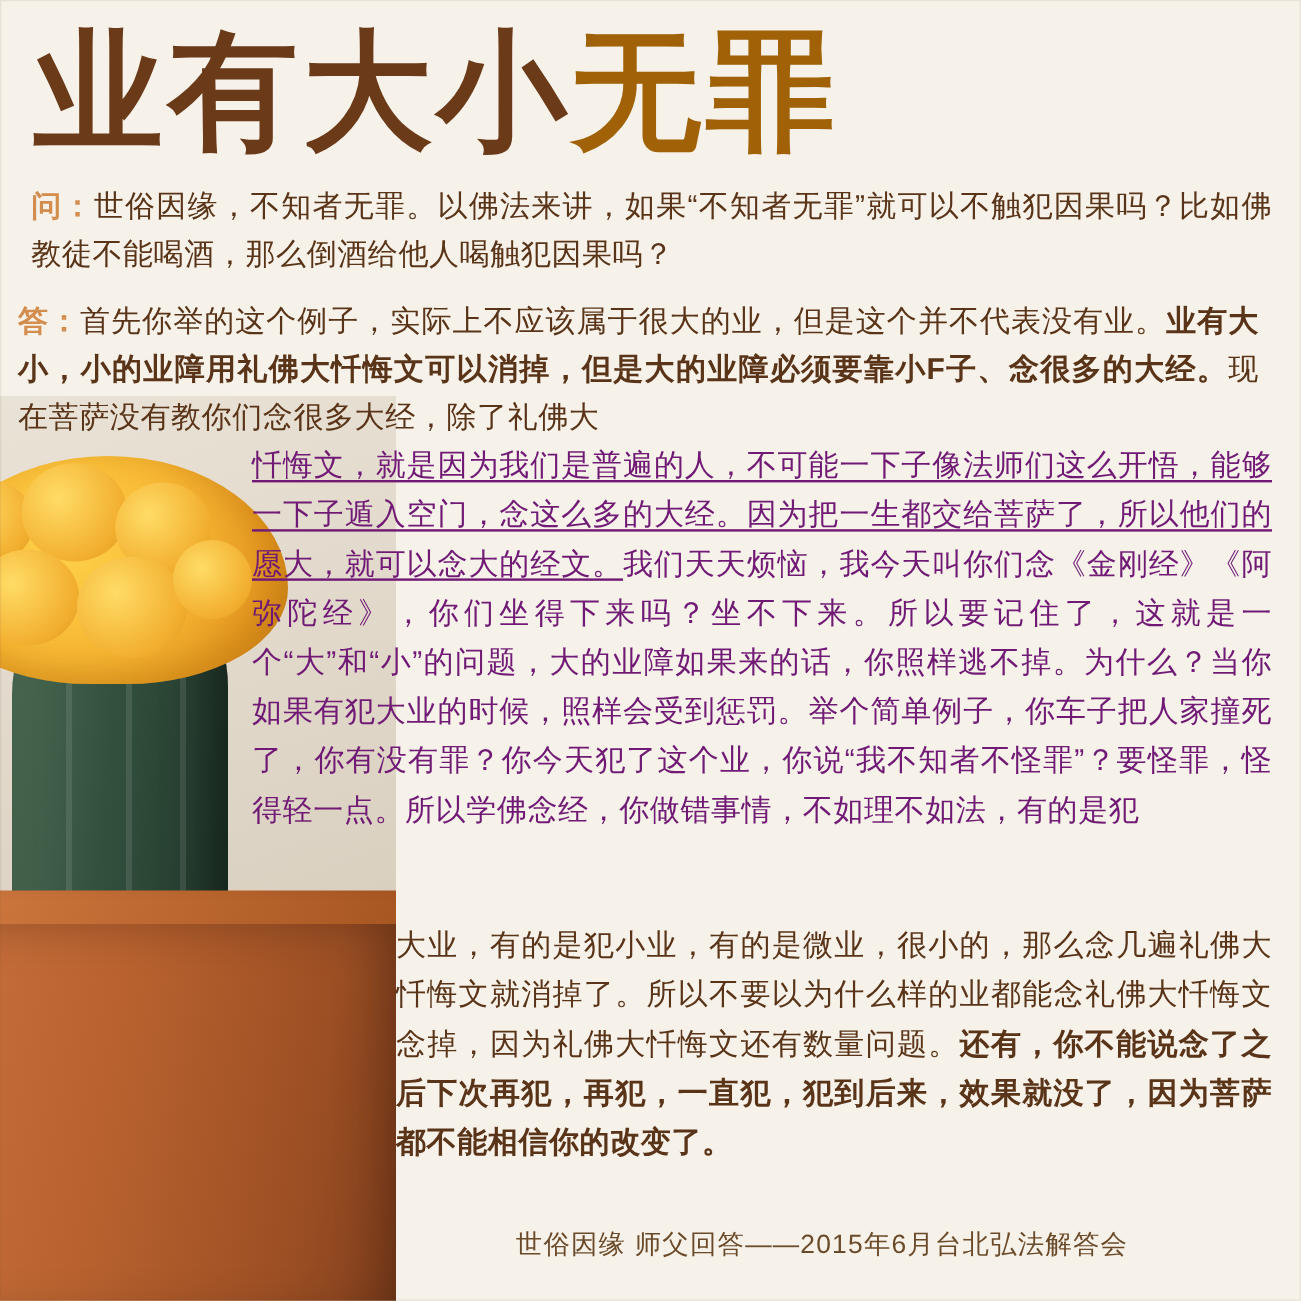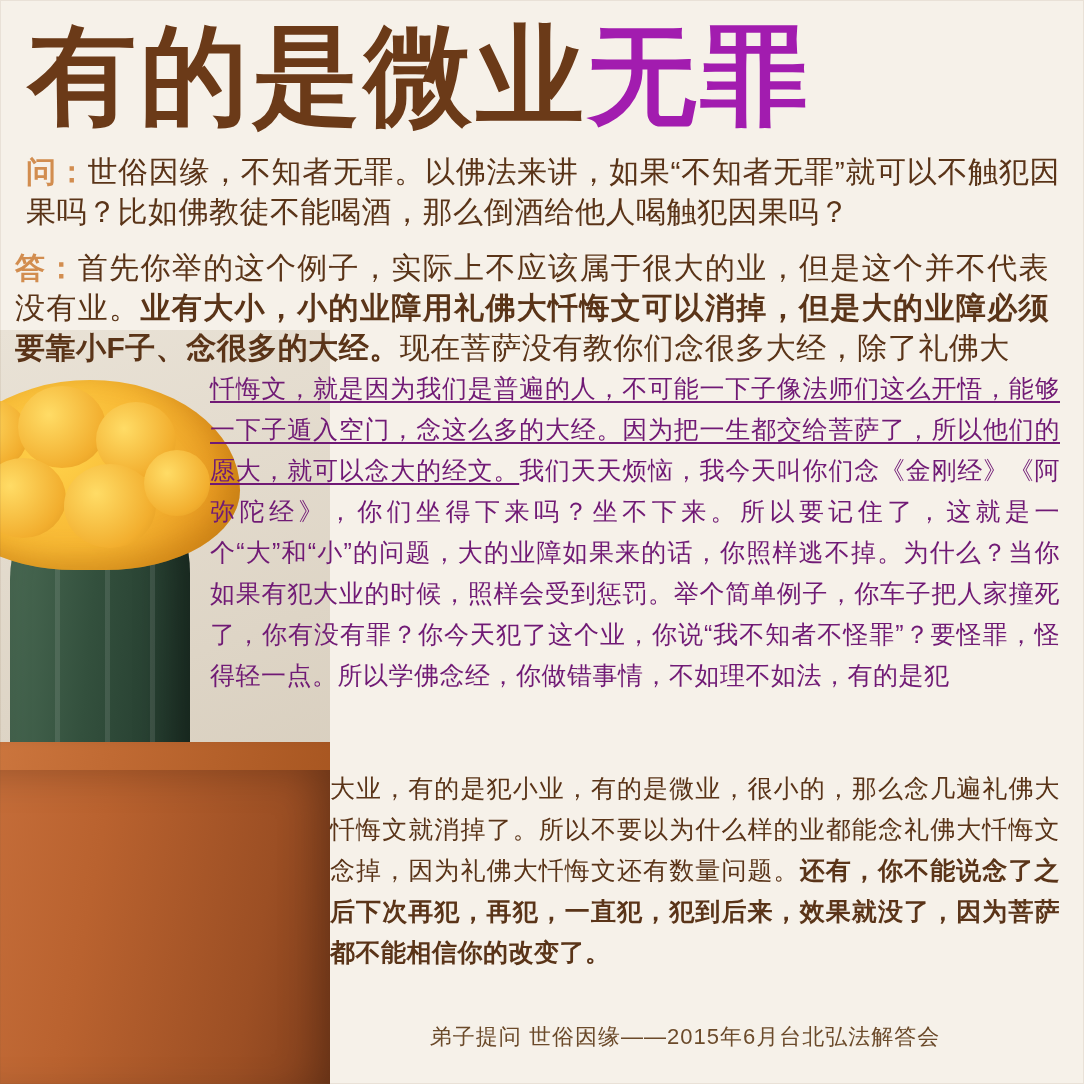--- a/index.html
+++ b/index.html
@@ -99,26 +99,26 @@
     top: 14px;
     width: 1040px;
     font-family: "Liberation Sans", "DejaVu Sans", sans-serif;
     font-weight: bold;
     font-size: 108px;
     line-height: 124px;
     letter-spacing: 4px;
     color: #6b3a18;
     white-space: nowrap;
   }
-  .headline .hl-accent { color: #a21caf; }
+  .headline .hl-accent { color: #a16207; }
 
   
   .qa {
     position: absolute;
-    font-size: 30px;
+    font-size: 25px;
     line-height: 40px;
     color: #5a3418;
     letter-spacing: .5px;
     text-align: justify;
   }
   .lbl {
     color: #d28d4f;
     font-weight: bold;
   }
   .q-block {
@@ -195,26 +195,26 @@
       <div class="bloom-lump" style="left:78px;  top:6px;   width:88px; height:82px;"></div>
       <div class="bloom-lump" style="left:156px; top:22px;  width:80px; height:76px;"></div>
       <div class="bloom-lump" style="left:40px;  top:78px;  width:86px; height:80px;"></div>
       <div class="bloom-lump" style="left:124px; top:84px;  width:92px; height:84px;"></div>
       <div class="bloom-lump" style="left:204px; top:70px;  width:66px; height:66px;"></div>
     </div>
     <div class="pot-rim"></div>
     <div class="pot"></div>
   </div>
 
-  <div class="headline"><span>有的是微业</span><span class="hl-accent">无罪</span></div>
+  <div class="headline"><span>业有大小</span><span class="hl-accent">无罪</span></div>
 
   <div class="qa q-block"><span class="lbl">问：</span><span>世俗因缘，不知者无罪。以佛法来讲，如果“不知者无罪”就可以不触犯因果吗？比如佛教徒不能喝酒，那么倒酒给他人喝触犯因果吗？</span></div>
 
   <div class="qa a-block"><span class="lbl">答：</span><span>首先你举的这个例子，实际上不应该属于很大的业，但是这个并不代表没有业。</span><span class="strong">业有大小，小的业障用礼佛大忏悔文可以消掉，但是大的业障必须要靠小F子、念很多的大经。</span><span>现在菩萨没有教你们念很多大经，除了礼佛大</span></div>
 
   <div class="para-indent"><span class="uline">忏悔文，就是因为我们是普遍的人，不可能一下子像法师们这么开悟，能够一下子遁入空门，念这么多的大经。因为把一生都交给菩萨了，所以他们的愿大，就可以念大的经文。</span><span>我们天天烦恼，我今天叫你们念《金刚经》《阿弥陀经》，你们坐得下来吗？坐不下来。所以要记住了，这就是一个“大”和“小”的问题，大的业障如果来的话，你照样逃不掉。为什么？当你如果有犯大业的时候，照样会受到惩罚。举个简单例子，你车子把人家撞死了，你有没有罪？你今天犯了这个业，你说“我不知者不怪罪”？要怪罪，怪得轻一点。所以学佛念经，你做错事情，不如理不如法，有的是犯</span></div>
 
   <div class="para-last"><span>大业，有的是犯小业，有的是微业，很小的，那么念几遍礼佛大忏悔文就消掉了。所以不要以为什么样的业都能念礼佛大忏悔文念掉，因为礼佛大忏悔文还有数量问题。</span><span class="strong">还有，你不能说念了之后下次再犯，再犯，一直犯，犯到后来，效果就没了，因为菩萨都不能相信你的改变了。</span></div>
 
-  <div class="footer">弟子提问 世俗因缘——2015年6月台北弘法解答会</div>
+  <div class="footer">世俗因缘 师父回答——2015年6月台北弘法解答会</div>
 
   <div class="edge"></div>
 </div>
 
 </body></html>

